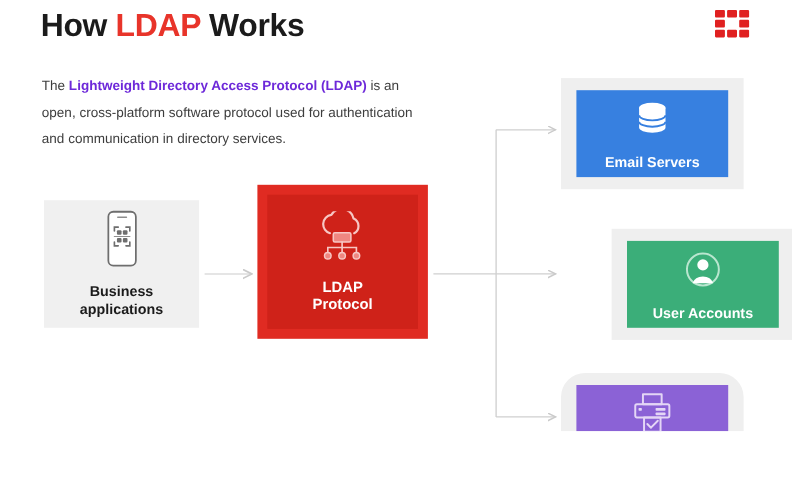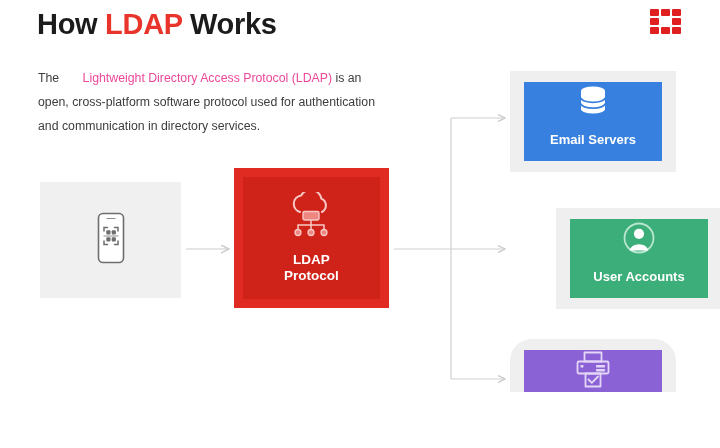--- a/index.html
+++ b/index.html
@@ -34,21 +34,21 @@
 
   .intro {
     position: absolute;
     left: 38px;
     top: 66px;
     width: 350px;
     font-size: 12.3px;
     line-height: 24px;
     color: #3d3d3d;
   }
-  .intro b { color: #ec4899; font-weight: normal; margin-left: 20px; }
+  .intro b { color: #6d28d9; font-weight: bold; }
 
   
   .logo {
     position: absolute;
     left: 650px;
     top: 9px;
     width: 32px;
     height: 25px;
     display: grid;
     grid-template-columns: 9px 9px 9px;
@@ -128,20 +128,21 @@
   }
   .target {
     position: absolute;
     left: 14px;
     top: 11px;
     right: 14px;
     bottom: 11px;
     display: flex;
     flex-direction: column;
     align-items: center;
+    justify-content: center;
   }
   .target .label {
     font-size: 13px;
     font-weight: bold;
     color: #ffffff;
     margin-top: 8px;
     text-align: center;
   }
 
   #frame-email   { left: 510px; top: 71px;  width: 166px; height: 101px; }
@@ -210,20 +211,21 @@
         </g>
         <g fill="#6e6e6e">
           <rect x="12.3" y="18.3" width="4.2" height="4.2" rx="1"></rect>
           <rect x="17.7" y="18.3" width="4.2" height="4.2" rx="1"></rect>
           <rect x="12.3" y="25.3" width="4.2" height="4.2" rx="1"></rect>
           <rect x="17.7" y="25.3" width="4.2" height="4.2" rx="1"></rect>
         </g>
         <line x1="9.5" y1="24" x2="24.5" y2="24" stroke="#8f8f8f" stroke-width="1"></line>
       </svg>
     </span>
+    <div class="label" style="color: rgb(27, 27, 27);"><span>Business</span><br><span>applications</span></div>
   </div>
 
   <div class="node" id="node-ldap" style="background: rgb(224, 43, 34);">
     <div class="inner" style="background: rgb(207, 34, 25);"></div>
     <div class="content">
       <span>
         <svg width="54" height="46" viewBox="0 0 54 46">
           <path d="M16,20 a8.5,8.5 0 0 1 1.2,-16.6 a11,11 0 0 1 20.2,3.3 a7.4,7.4 0 0 1 0.6,13.3" fill="none" stroke="#f7c7c4" stroke-width="2" stroke-linecap="round" stroke-linejoin="round"></path>
           <rect x="19" y="19.5" width="16" height="8.5" rx="1.4" fill="#ef8781" stroke="#f7c7c4" stroke-width="1.4"></rect>
           <g stroke="#f7c7c4" stroke-width="1.5" fill="none" stroke-linecap="round">

